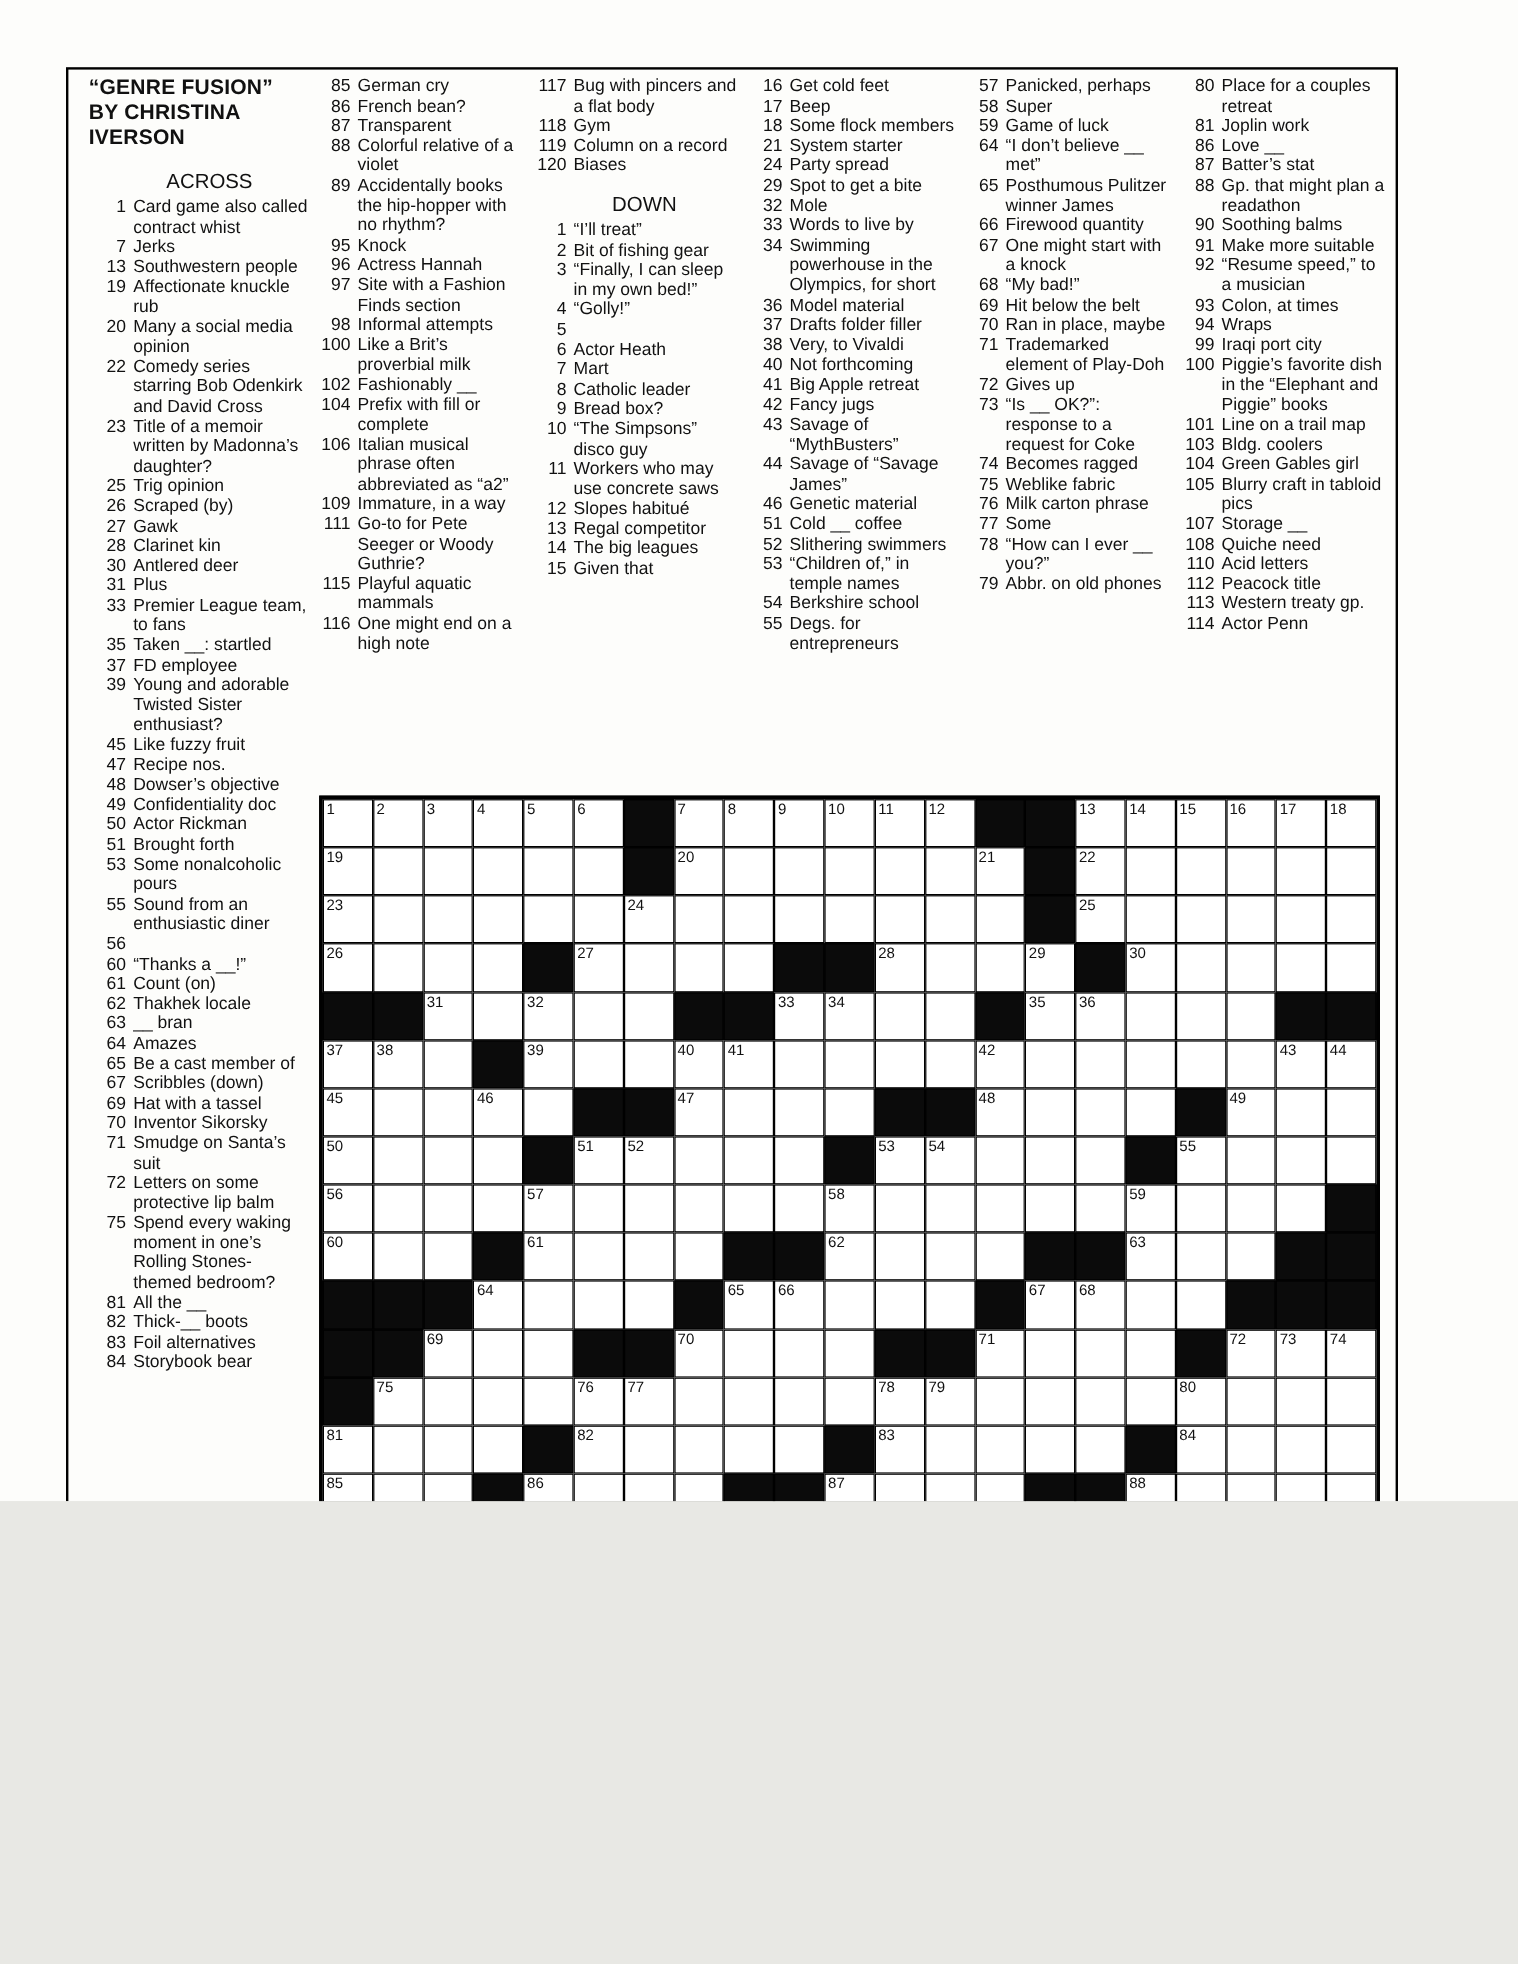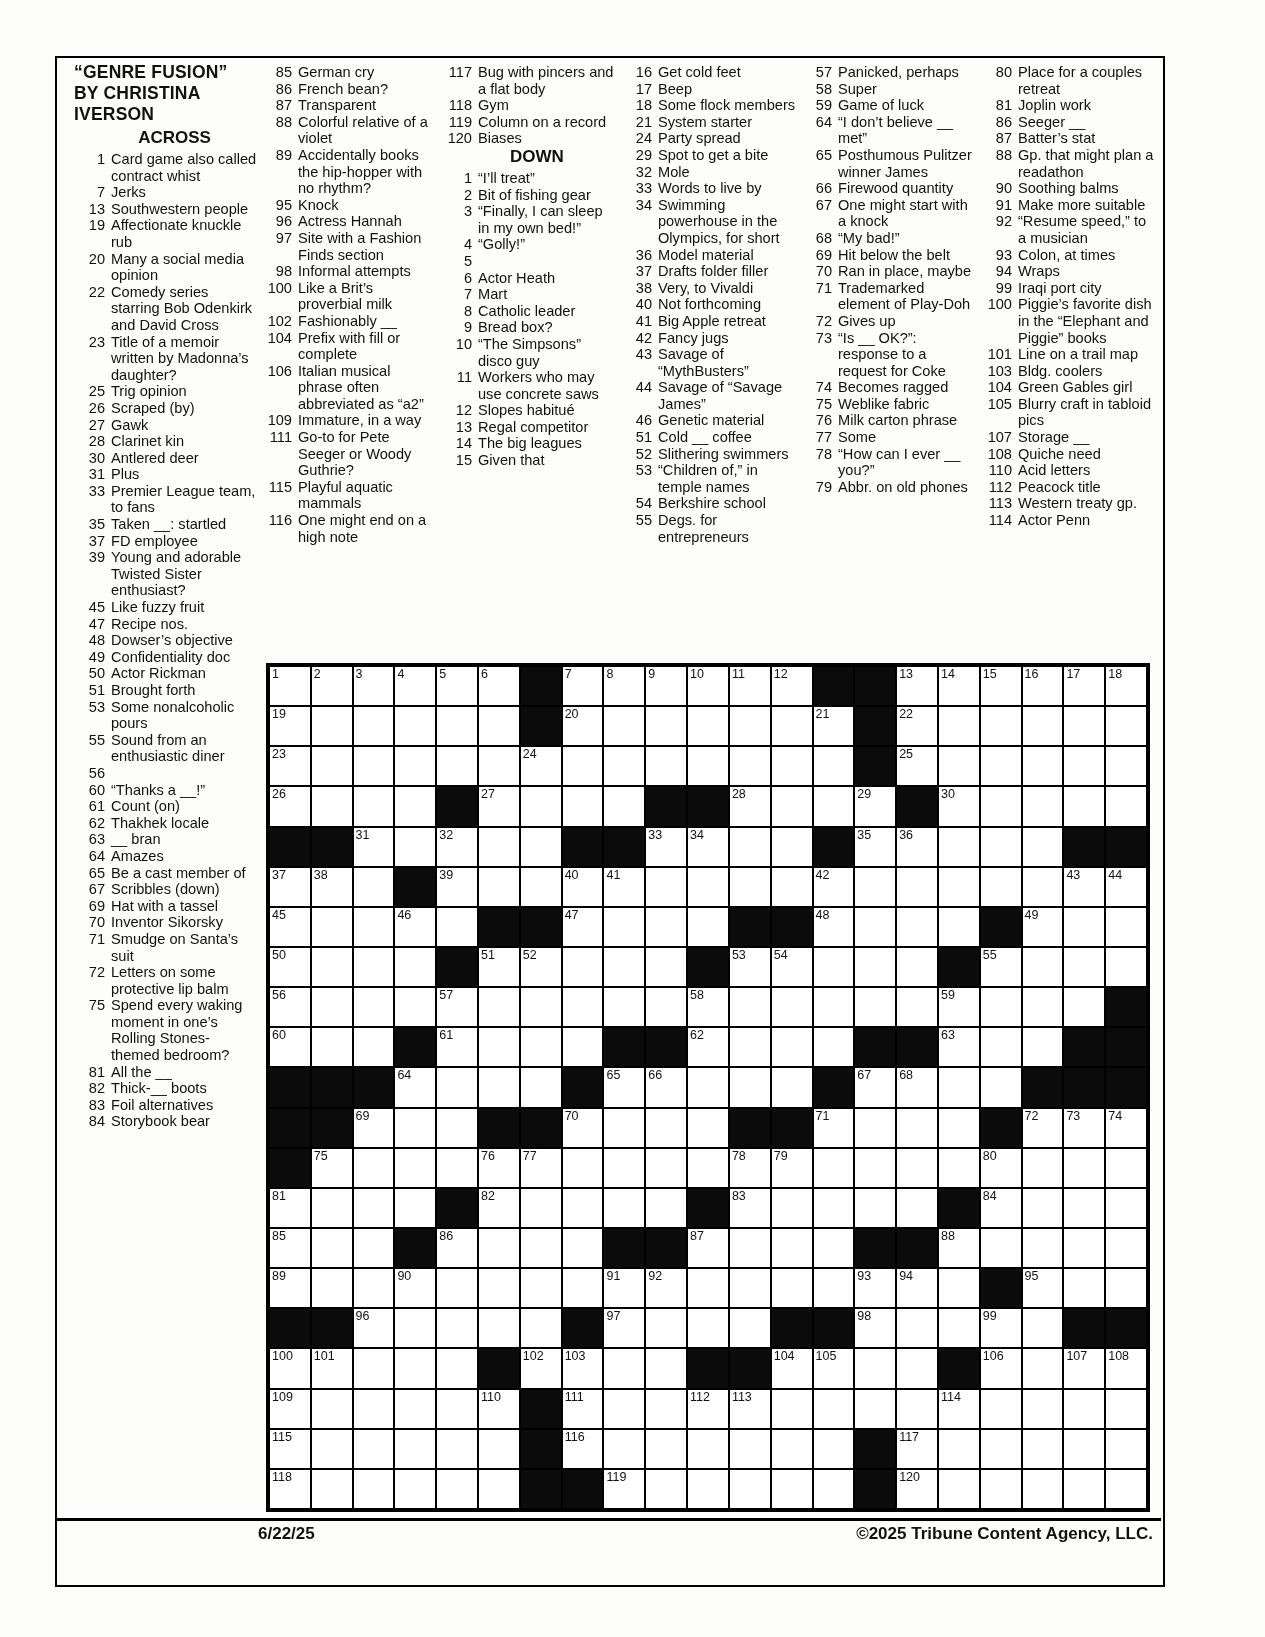--- a/index.html
+++ b/index.html
@@ -1,20 +1,20 @@
 <!DOCTYPE html>
 <html><head>
 <meta charset="utf-8">
 <style>
   html,body{margin:0;padding:0;background:#e8e8e4;}
-  .page{position:relative;width:1265px;height:1637px;background:#fdfdfb;font-family:"Liberation Sans",sans-serif;color:#111;overflow:hidden;}
+  .page{position:relative;width:1265px;height:1251px;background:#fdfdfb;font-family:"Liberation Sans",sans-serif;color:#111;overflow:hidden;}
   .frame{position:absolute;left:55px;top:56px;width:1106px;height:1527px;border:2px solid #000;}
   
   .titleblock{position:absolute;left:74px;top:62px;width:184px;font-weight:bold;font-size:17.5px;line-height:21px;letter-spacing:.2px;}
-  .sec-head{font-weight:bold;font-size:17px;text-align:center;margin:0 0 3px 18px;}
+  .sec-head{font-weight:normal;font-size:17px;text-align:center;margin:14px 0 3px 18px;}
   .left-col{position:absolute;left:74px;top:128px;width:183px;}
   .top-band{position:absolute;left:258px;top:64px;width:902px;height:598px;display:flex;}
   .t-col{width:180px;flex:none;}
   .clue{display:flex;font-size:14.6px;line-height:16.6px;}
   .clue .n{flex:none;width:31px;text-align:right;padding-right:6px;}
   .t-col .clue .n{width:34px;}
   .clue .t{flex:1;}
   
   .grid{position:absolute;left:266px;top:663px;width:884px;height:849px;border:3px solid #000;box-sizing:border-box;display:grid;grid-template-columns:repeat(21,1fr);grid-template-rows:repeat(21,1fr);background:#000;grid-gap:0;}
   .cell{background:#fff;border:1px solid #000;position:relative;box-sizing:border-box;}
@@ -539,21 +539,21 @@
         <div class="clue">
           <span class="n">80</span>
           <span class="t">Place for a couples retreat</span>
         </div>
         <div class="clue">
           <span class="n">81</span>
           <span class="t">Joplin work</span>
         </div>
         <div class="clue">
           <span class="n">86</span>
-          <span class="t">Seeger __</span>
+          <span class="t">Love __</span>
         </div>
         <div class="clue">
           <span class="n">87</span>
           <span class="t">Batter’s stat</span>
         </div>
         <div class="clue">
           <span class="n">88</span>
           <span class="t">Gp. that might plan a readathon</span>
         </div>
         <div class="clue">

